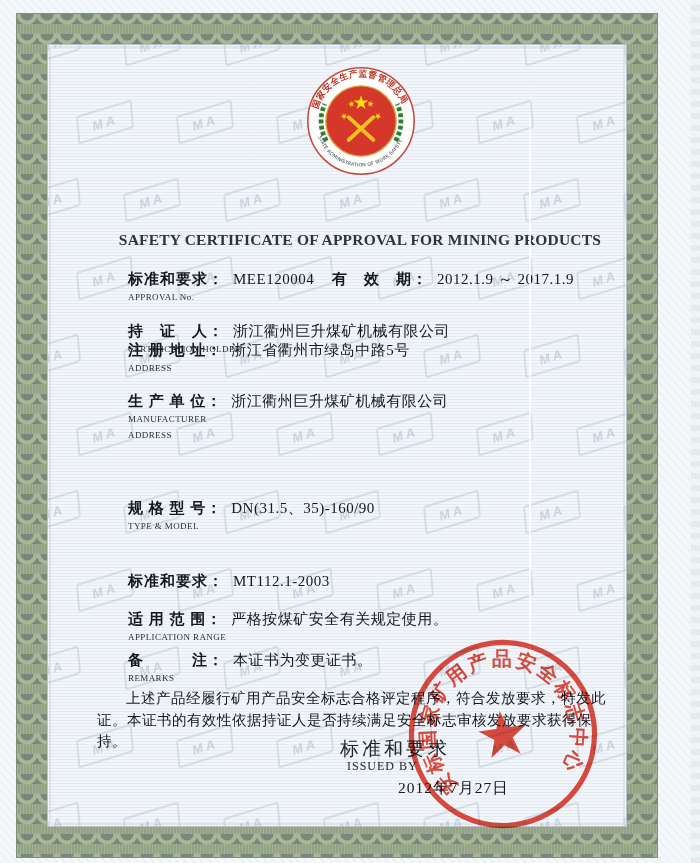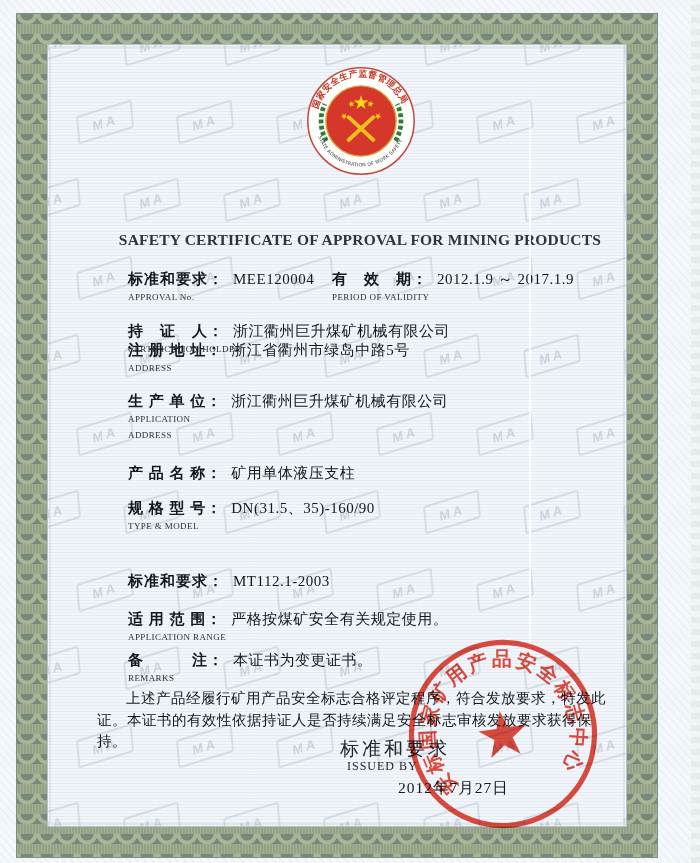--- a/index.html
+++ b/index.html
@@ -176,41 +176,39 @@
 
     <div class="row" style="top:270px">
       <div class="zh">
         <span class="lbl">标准和要求：</span><span class="val">MEE120004</span>
       </div>
       <div class="en">APPROVAL No.</div>
       <div class="col2">
         <div class="zh">
           <span class="lbl">有　效　期：</span><span class="val">2012.1.9 ～ 2017.1.9</span>
         </div>
-        <div class="en">PERIOD OF VALIDITY</div>
       </div>
     </div>
 
     <div class="row" style="top:322px">
       <div class="zh"><span class="lbl">持　证　人：</span><span class="val">浙江衢州巨升煤矿机械有限公司</span></div>
       <div class="en">CERTIFICATION HOLDER</div>
     </div>
     <div class="row" style="top:341px">
       <div class="zh"><span class="lbl">注 册 地 址：</span><span class="val">浙江省衢州市绿岛中路5号</span></div>
       <div class="en">ADDRESS</div>
     </div>
     <div class="row" style="top:392px">
       <div class="zh"><span class="lbl">生 产 单 位：</span><span class="val">浙江衢州巨升煤矿机械有限公司</span></div>
-      <div class="en">APPLICATION</div>
+      <div class="en">MANUFACTURER</div>
     </div>
     <div class="row" style="top:427px">
       <div class="en">ADDRESS</div>
     </div>
     <div class="row" style="top:464px">
-      <div class="zh"><span class="lbl">产 品 名 称：</span><span class="val">矿用单体液压支柱</span></div>
     </div>
     <div class="row" style="top:499px">
       <div class="zh"><span class="lbl">规 格 型 号：</span><span class="val">DN(31.5、35)-160/90</span></div>
       <div class="en">TYPE &amp; MODEL</div>
     </div>
     <div class="row" style="top:572px">
       <div class="zh"><span class="lbl">标准和要求：</span><span class="val">MT112.1-2003</span></div>
     </div>
     <div class="row" style="top:651px">
       <div class="zh"><span class="lbl">备　　　注：</span><span class="val">本证书为变更证书。</span></div>

